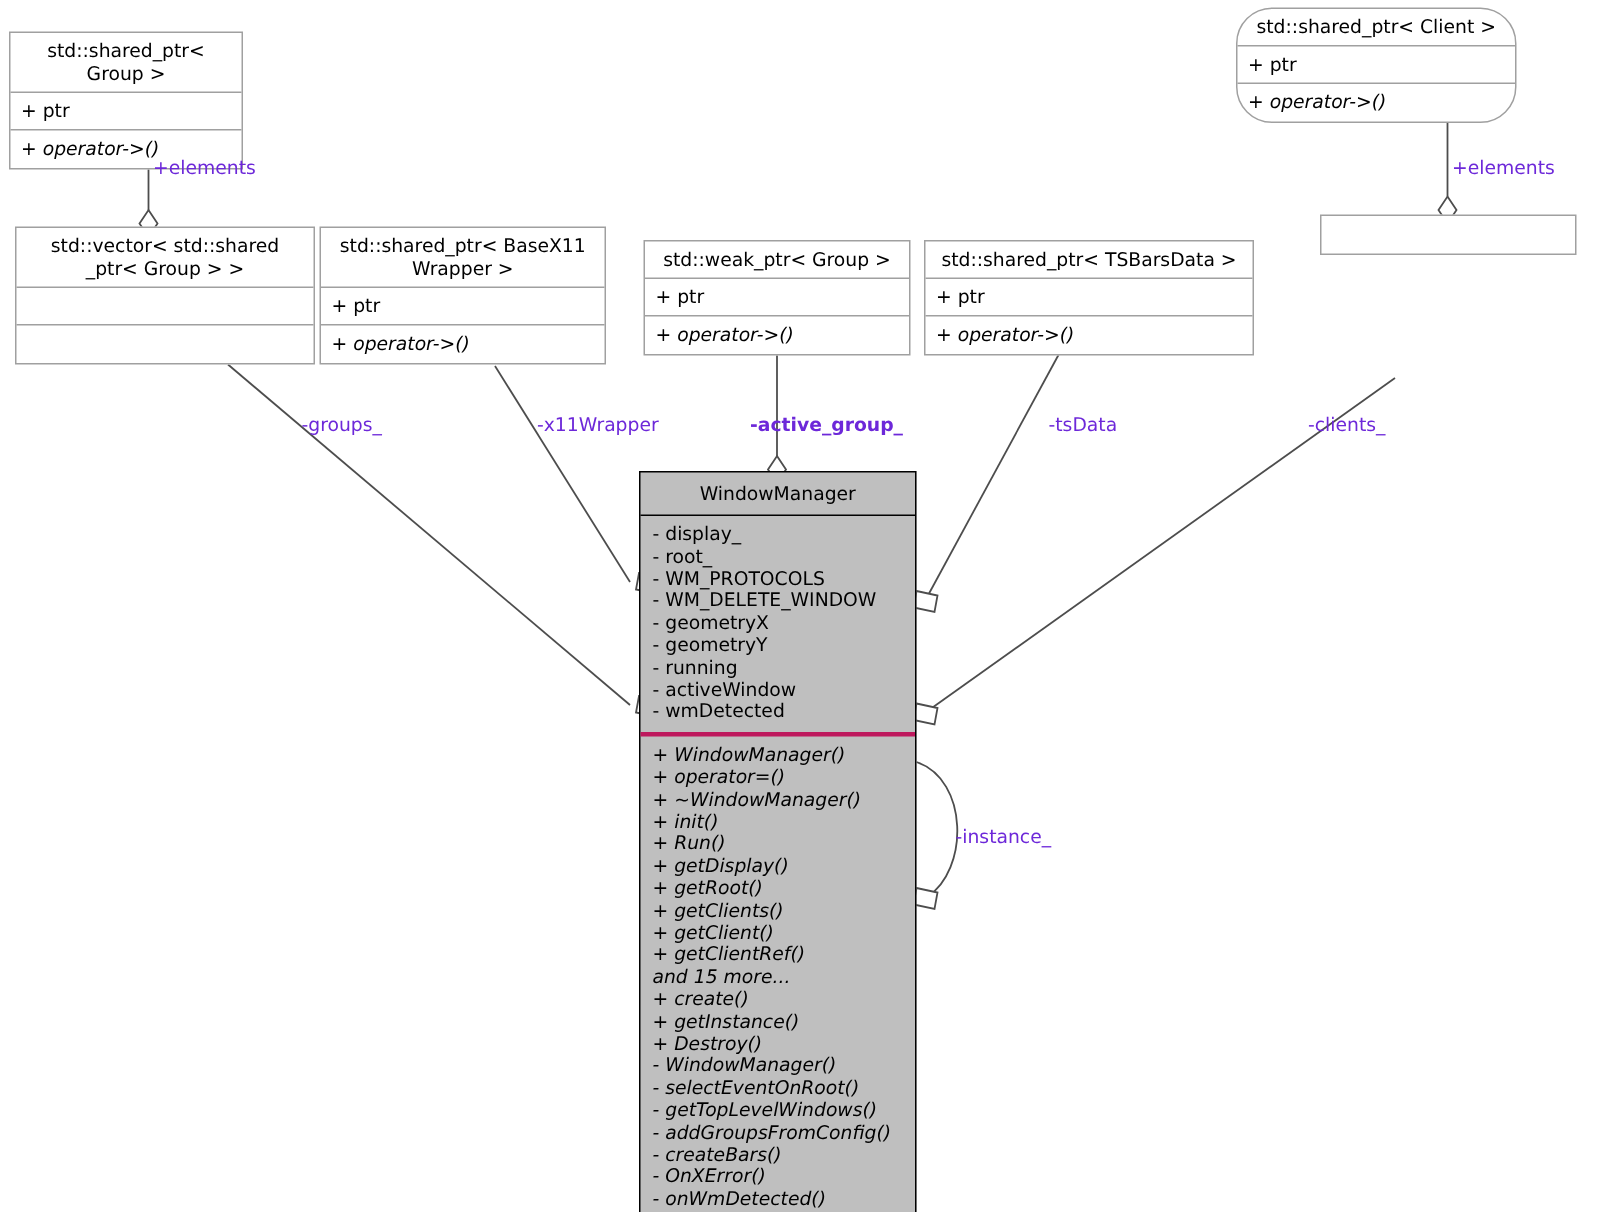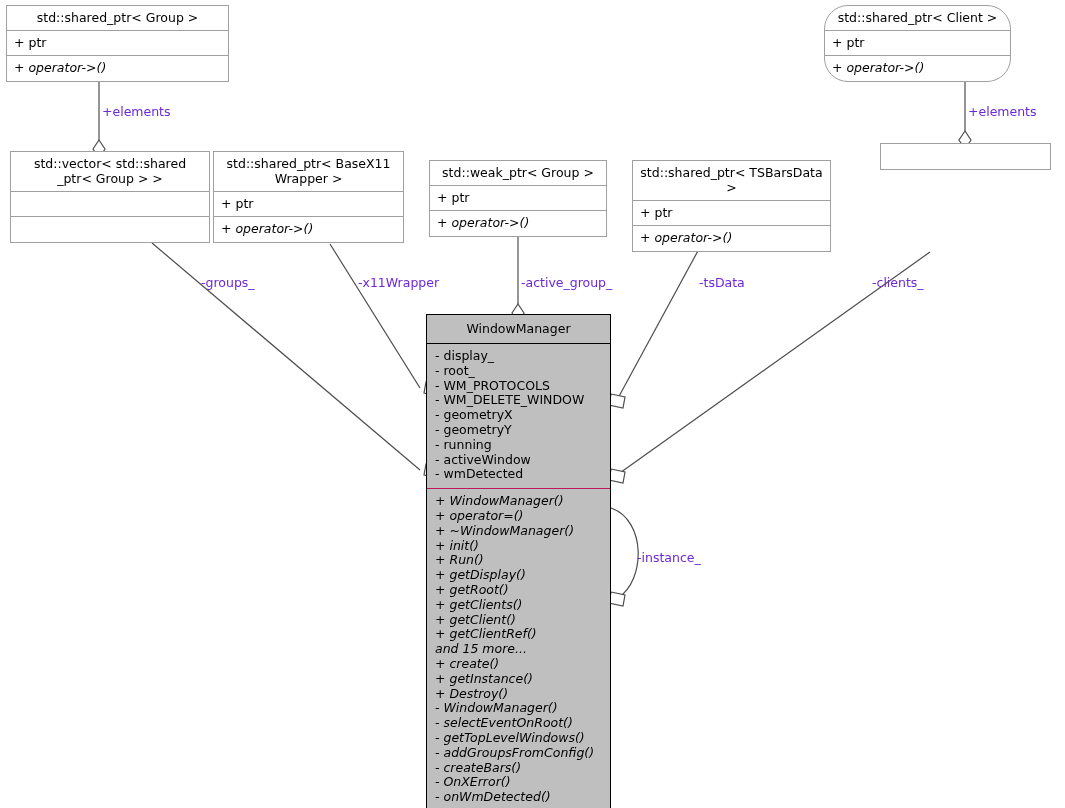--- a/index.html
+++ b/index.html
@@ -52,44 +52,44 @@
     padding: 6px 6px 7px 6px;
   }
   .uml-section {
     box-sizing: border-box;
     padding: 4px 7px 5px 7px;
     line-height: 15px;
     border-bottom: 1px solid #a0a0a0;
     min-height: 25px;
   }
   .uml-box.focus .uml-section {
-    border-bottom: 1px solid #be185d;
+    border-bottom: 3px solid #be185d;
     padding: 5px 8px 6px 8px;
     line-height: 14.8px;
   }
   .uml-section:last-child {
     border-bottom: none;
     font-style: italic;
   }
   .uml-row {
     white-space: pre;
   }
   .edge-label {
     position: absolute;
     font-size: 12.5px;
     color: #6d28d9;
     white-space: pre;
   }
   
-  #box-sp-group   { left: 6px;   top: 5px;   width: 223px; }
+  #box-sp-group   { left: 6px;   top: 21px;   width: 156px; }
   #box-sp-client  { left: 824px; top: 5px;   width: 187px; border-radius: 24px; }
   #box-vector     { left: 10px;  top: 151px; width: 200px; }
   #box-sp-basex11 { left: 213px; top: 151px; width: 191px; }
   #box-weak-group { left: 429px; top: 160px; width: 178px; }
-  #box-sp-tsbars  { left: 632px; top: 160px; width: 199px; }
+  #box-sp-tsbars  { left: 616px; top: 160px; width: 220px; }
   #box-umap       { left: 880px; top: 143px; width: 171px; }
   #box-wm         { left: 426px; top: 314px; width: 185px; }
 </style>
 </head>
 <body>
 
 <div id="canvas">
 
   <svg class="edges" viewBox="0 0 1065 808" xmlns="http://www.w3.org/2000/svg">
     <g stroke="#4d4d4d" stroke-width="1.2" fill="none">
@@ -220,18 +220,18 @@
         <div class="uml-row">- createBars()</div>
         <div class="uml-row">- OnXError()</div>
         <div class="uml-row">- onWmDetected()</div>
       </div>
   </div>
 
   <div class="edge-label" style="left:102px; top:104px;">+elements</div>
   <div class="edge-label" style="left:968px; top:104px;">+elements</div>
   <div class="edge-label" style="left:201px; top:275px;">-groups_</div>
   <div class="edge-label" style="left:358px; top:275px;">-x11Wrapper</div>
-  <div class="edge-label" style="left:521px; top:275px;">-active_group_</div>
+  <div class="edge-label" style="left:500px; top:275px;font-weight:bold;">-active_group_</div>
   <div class="edge-label" style="left:699px; top:275px;">-tsData</div>
   <div class="edge-label" style="left:872px; top:275px;">-clients_</div>
   <div class="edge-label" style="left:637px; top:550px;">-instance_</div>
 
 </div>
 
 </body></html>

